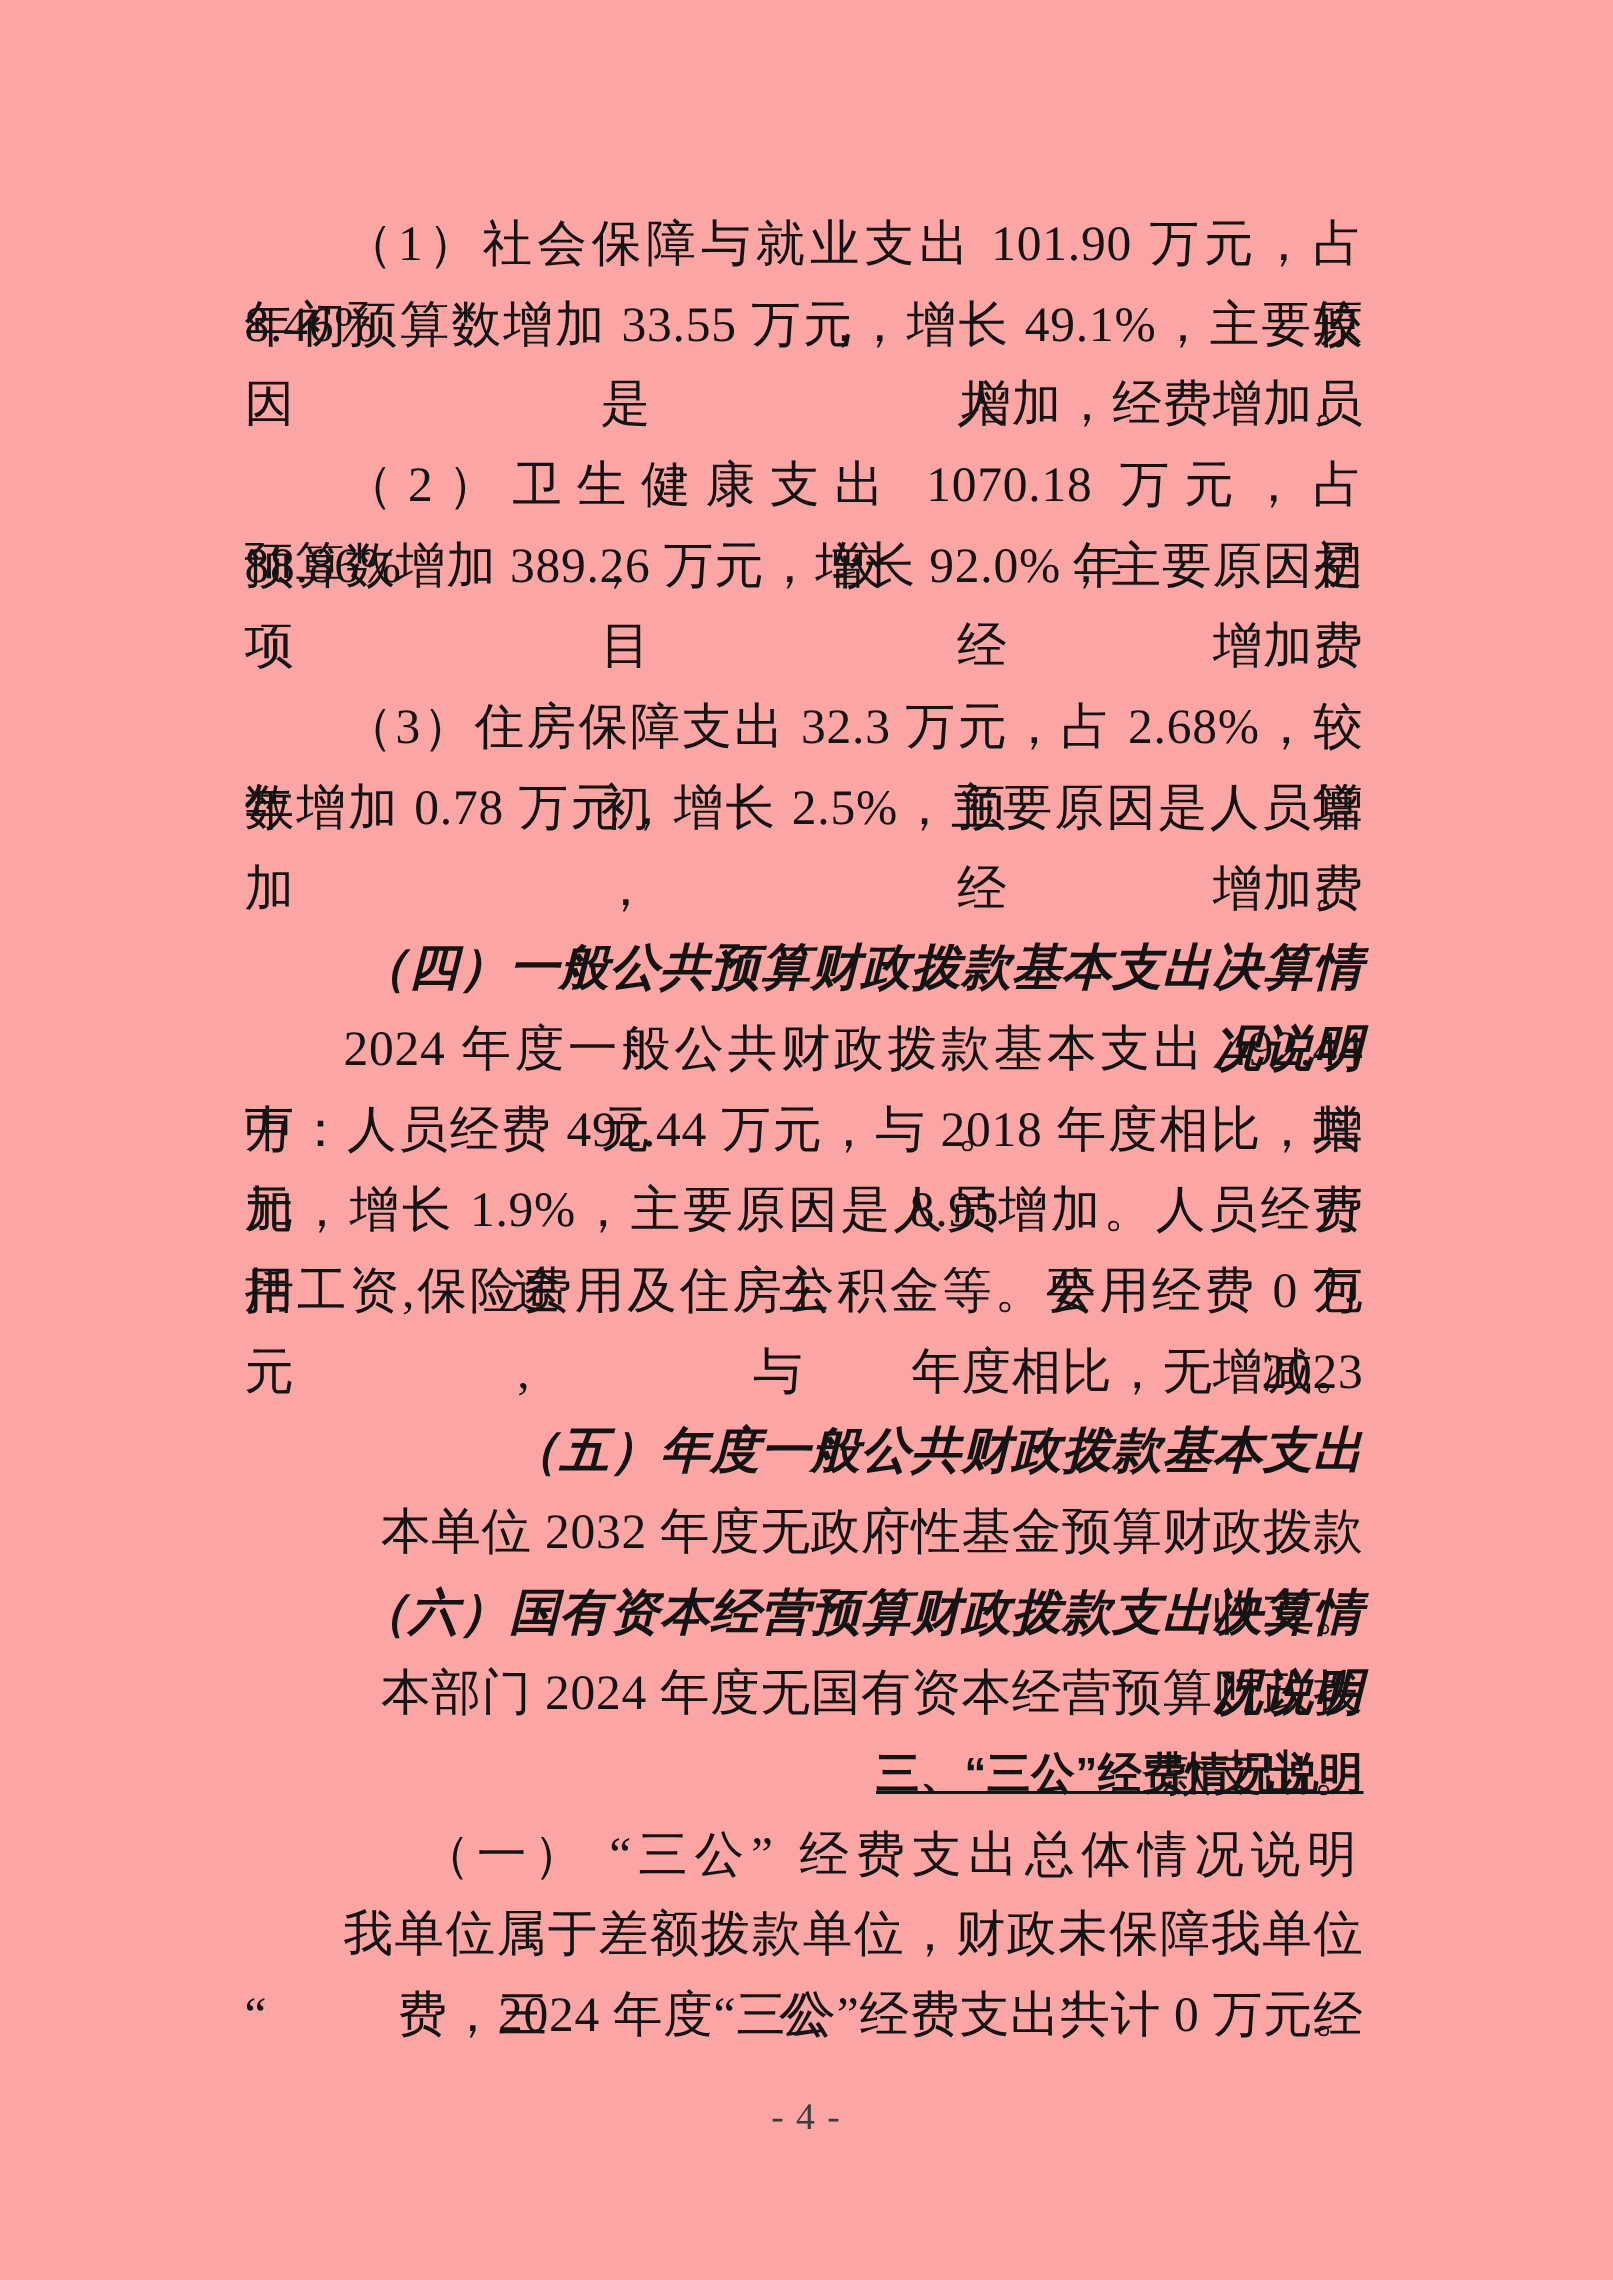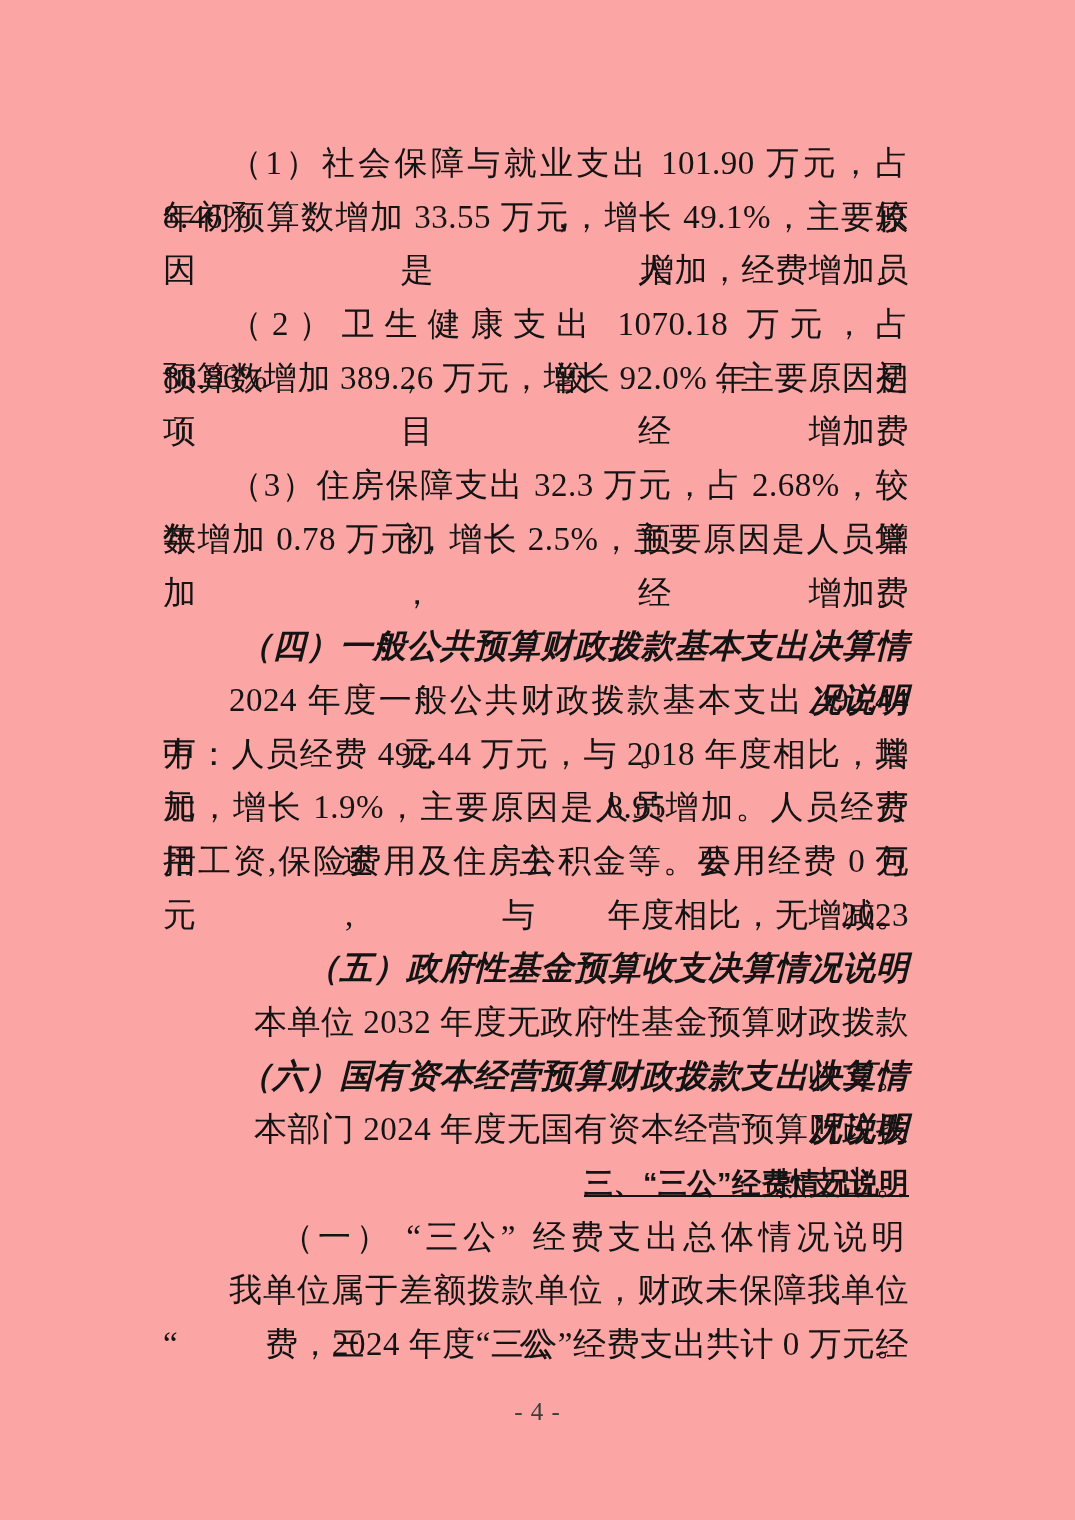--- a/index.html
+++ b/index.html
@@ -87,21 +87,21 @@
     <div class="line">增加。</div>
 
     <div class="line first h-sub">（四）一般公共预算财政拨款基本支出决算情况说明</div>
 
     <div class="line first justify">2024 年度一般公共财政拨款基本支出 492.44 万元。其</div>
     <div class="line justify">中：人员经费 492.44 万元，与 2018 年度相比，增加 8.95 万</div>
     <div class="line justify">元，增长 1.9%，主要原因是人员增加。人员经费用途主要包</div>
     <div class="line justify">括工资,保险费用及住房公积金等。公用经费 0 万元,与 2023</div>
     <div class="line">年度相比，无增减。</div>
 
-    <div class="line first h-sub">（五）政府性基金预算收支决算情况说明</div>
+    <div class="line first h-sub">（五）年度一般公共财政拨款基本支出</div>
     <div class="line first">本单位 2032 年度无政府性基金预算财政拨款收支。</div>
 
     <div class="line first h-sub">（六）国有资本经营预算财政拨款支出决算情况说明</div>
     <div class="line first">本部门 2024 年度无国有资本经营预算财政拨款支出。</div>
 
     <div class="line first h-main">三、“三公”经费情况说明</div>
     <div class="line first h-kai">（一） “三公” 经费支出总体情况说明</div>
 
     <div class="line first justify">我单位属于差额拨款单位，财政未保障我单位“三公”经</div>
     <div class="line">费，2024 年度“三公”经费支出共计 0 万元。</div>

